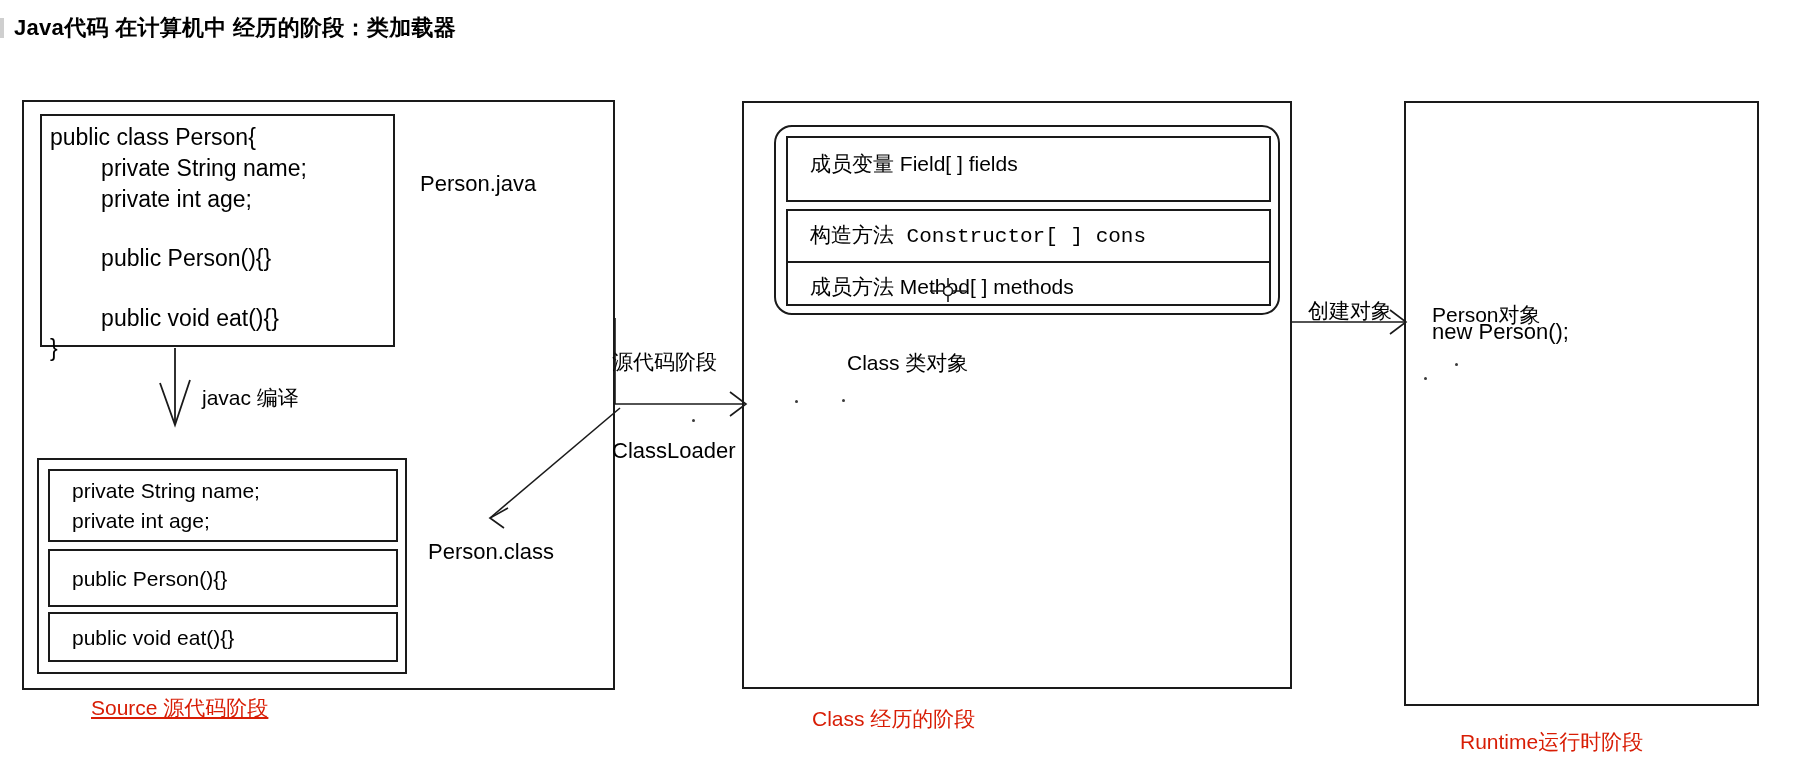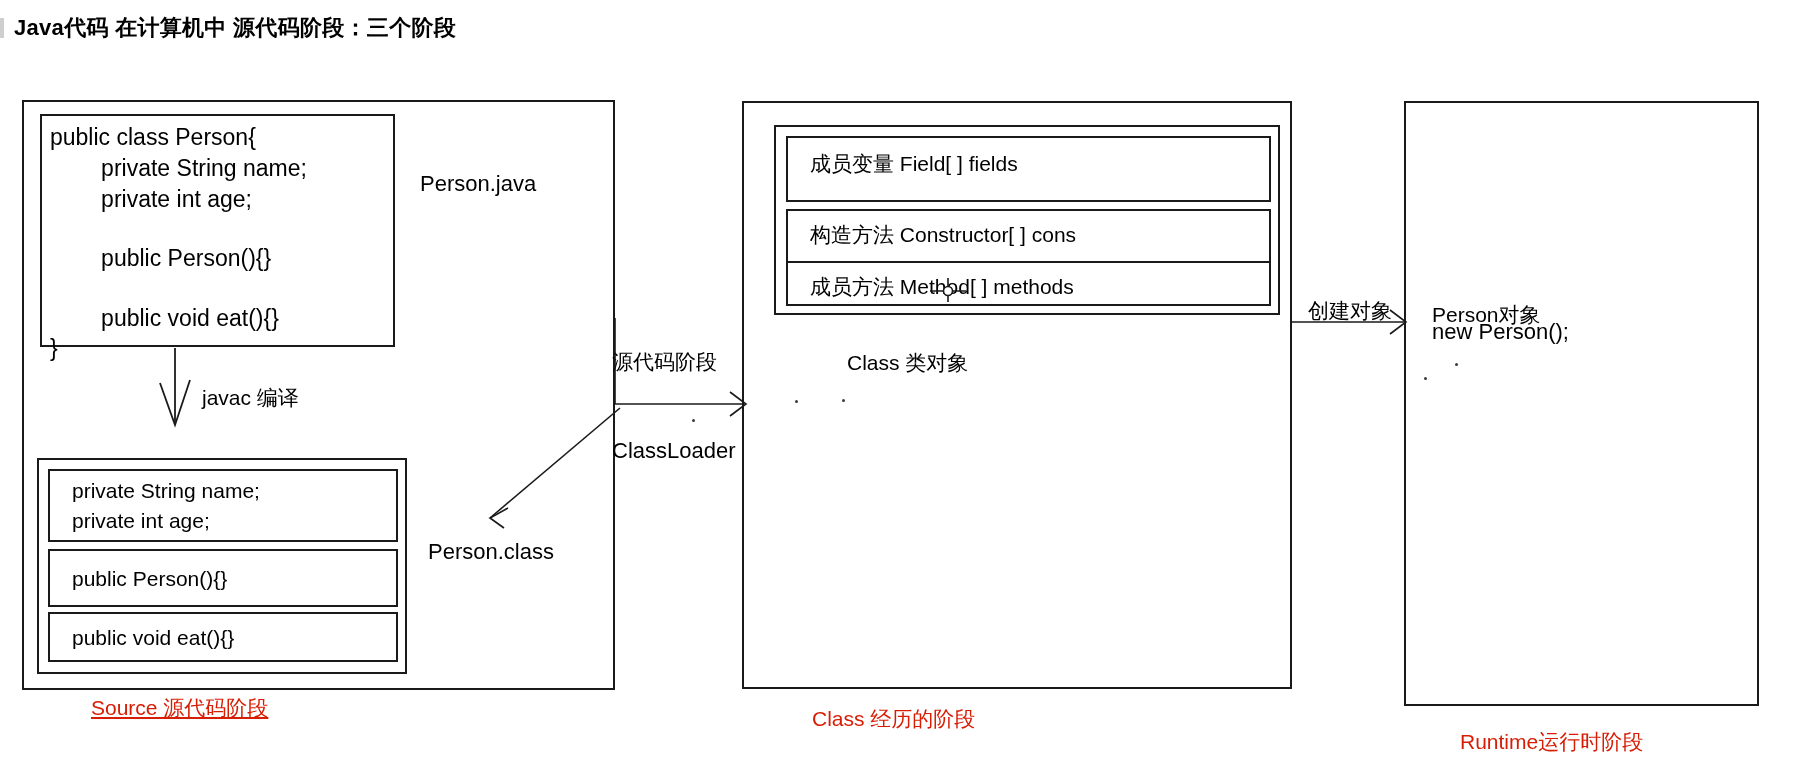--- a/index.html
+++ b/index.html
@@ -85,21 +85,21 @@
     border-radius: 50%;
   }
 </style>
 </head>
 <body>
 
 <div id="canvas">
 
   <div class="abs edge-tick"></div>
 
-  <div class="abs title">Java代码 在计算机中 源代码阶段：三个阶段</div>
+  <div class="abs title">Java代码 在计算机中 经历的阶段：类加载器</div>
 
   <div class="abs panel" style="left:22px; top:100px; width:593px; height:590px;"></div>
 
   <div class="abs inner-box" style="left:40px; top:114px; width:355px; height:233px;">
     <div class="code-line" style="left:8px; top:10px;">public class Person{</div>
     <div class="code-line" style="left:8px; top:41px;">        private String name;</div>
     <div class="code-line" style="left:8px; top:72px;">        private int age;</div>
     <div class="code-line" style="left:8px; top:131px;">        public Person(){}</div>
     <div class="code-line" style="left:8px; top:191px;">        public void eat(){}</div>
     <div class="code-line" style="left:8px; top:221px;">}</div>
@@ -121,25 +121,25 @@
       <div class="row-text" style="left:22px; top:12px;">public void eat(){}</div>
     </div>
   </div>
 
   <div class="abs label" style="left:428px; top:538px;">Person.class</div>
 
   <div class="abs stage-label" style="left:91px; top:694px;text-decoration:underline;">Source 源代码阶段</div>
 
   <div class="abs panel" style="left:742px; top:101px; width:550px; height:588px;"></div>
 
-  <div class="abs inner-box" style="left:774px; top:125px; width:506px; height:190px;">
+  <div class="abs inner-box" style="left:774px; top:125px; width:506px; height:190px;border-radius:18px;">
     <div class="inner-box" style="position:absolute; left:10px; top:9px; width:485px; height:66px;">
       <div class="row-text" style="left:22px; top:12px;">成员变量  Field[ ] fields</div>
     </div>
-    <div class="inner-box" style="position:absolute; left:10px; top:82px; width:485px; height:61px;">
+    <div class="inner-box" style="position:absolute; left:10px; top:82px; width:485px; height:61px;font-family:Liberation Mono, monospace;">
       <div class="row-text" style="left:22px; top:10px;">构造方法  Constructor[ ] cons</div>
     </div>
     <div class="inner-box" style="position:absolute; left:10px; top:134px; width:485px; height:45px;">
       <div class="row-text" style="left:22px; top:10px;">成员方法 Method[ ] methods</div>
     </div>
   </div>
 
   <div class="abs label-cn" style="left:847px; top:349px;">Class 类对象</div>
 
   <div class="dotmark" style="left:795px; top:400px;"></div>

